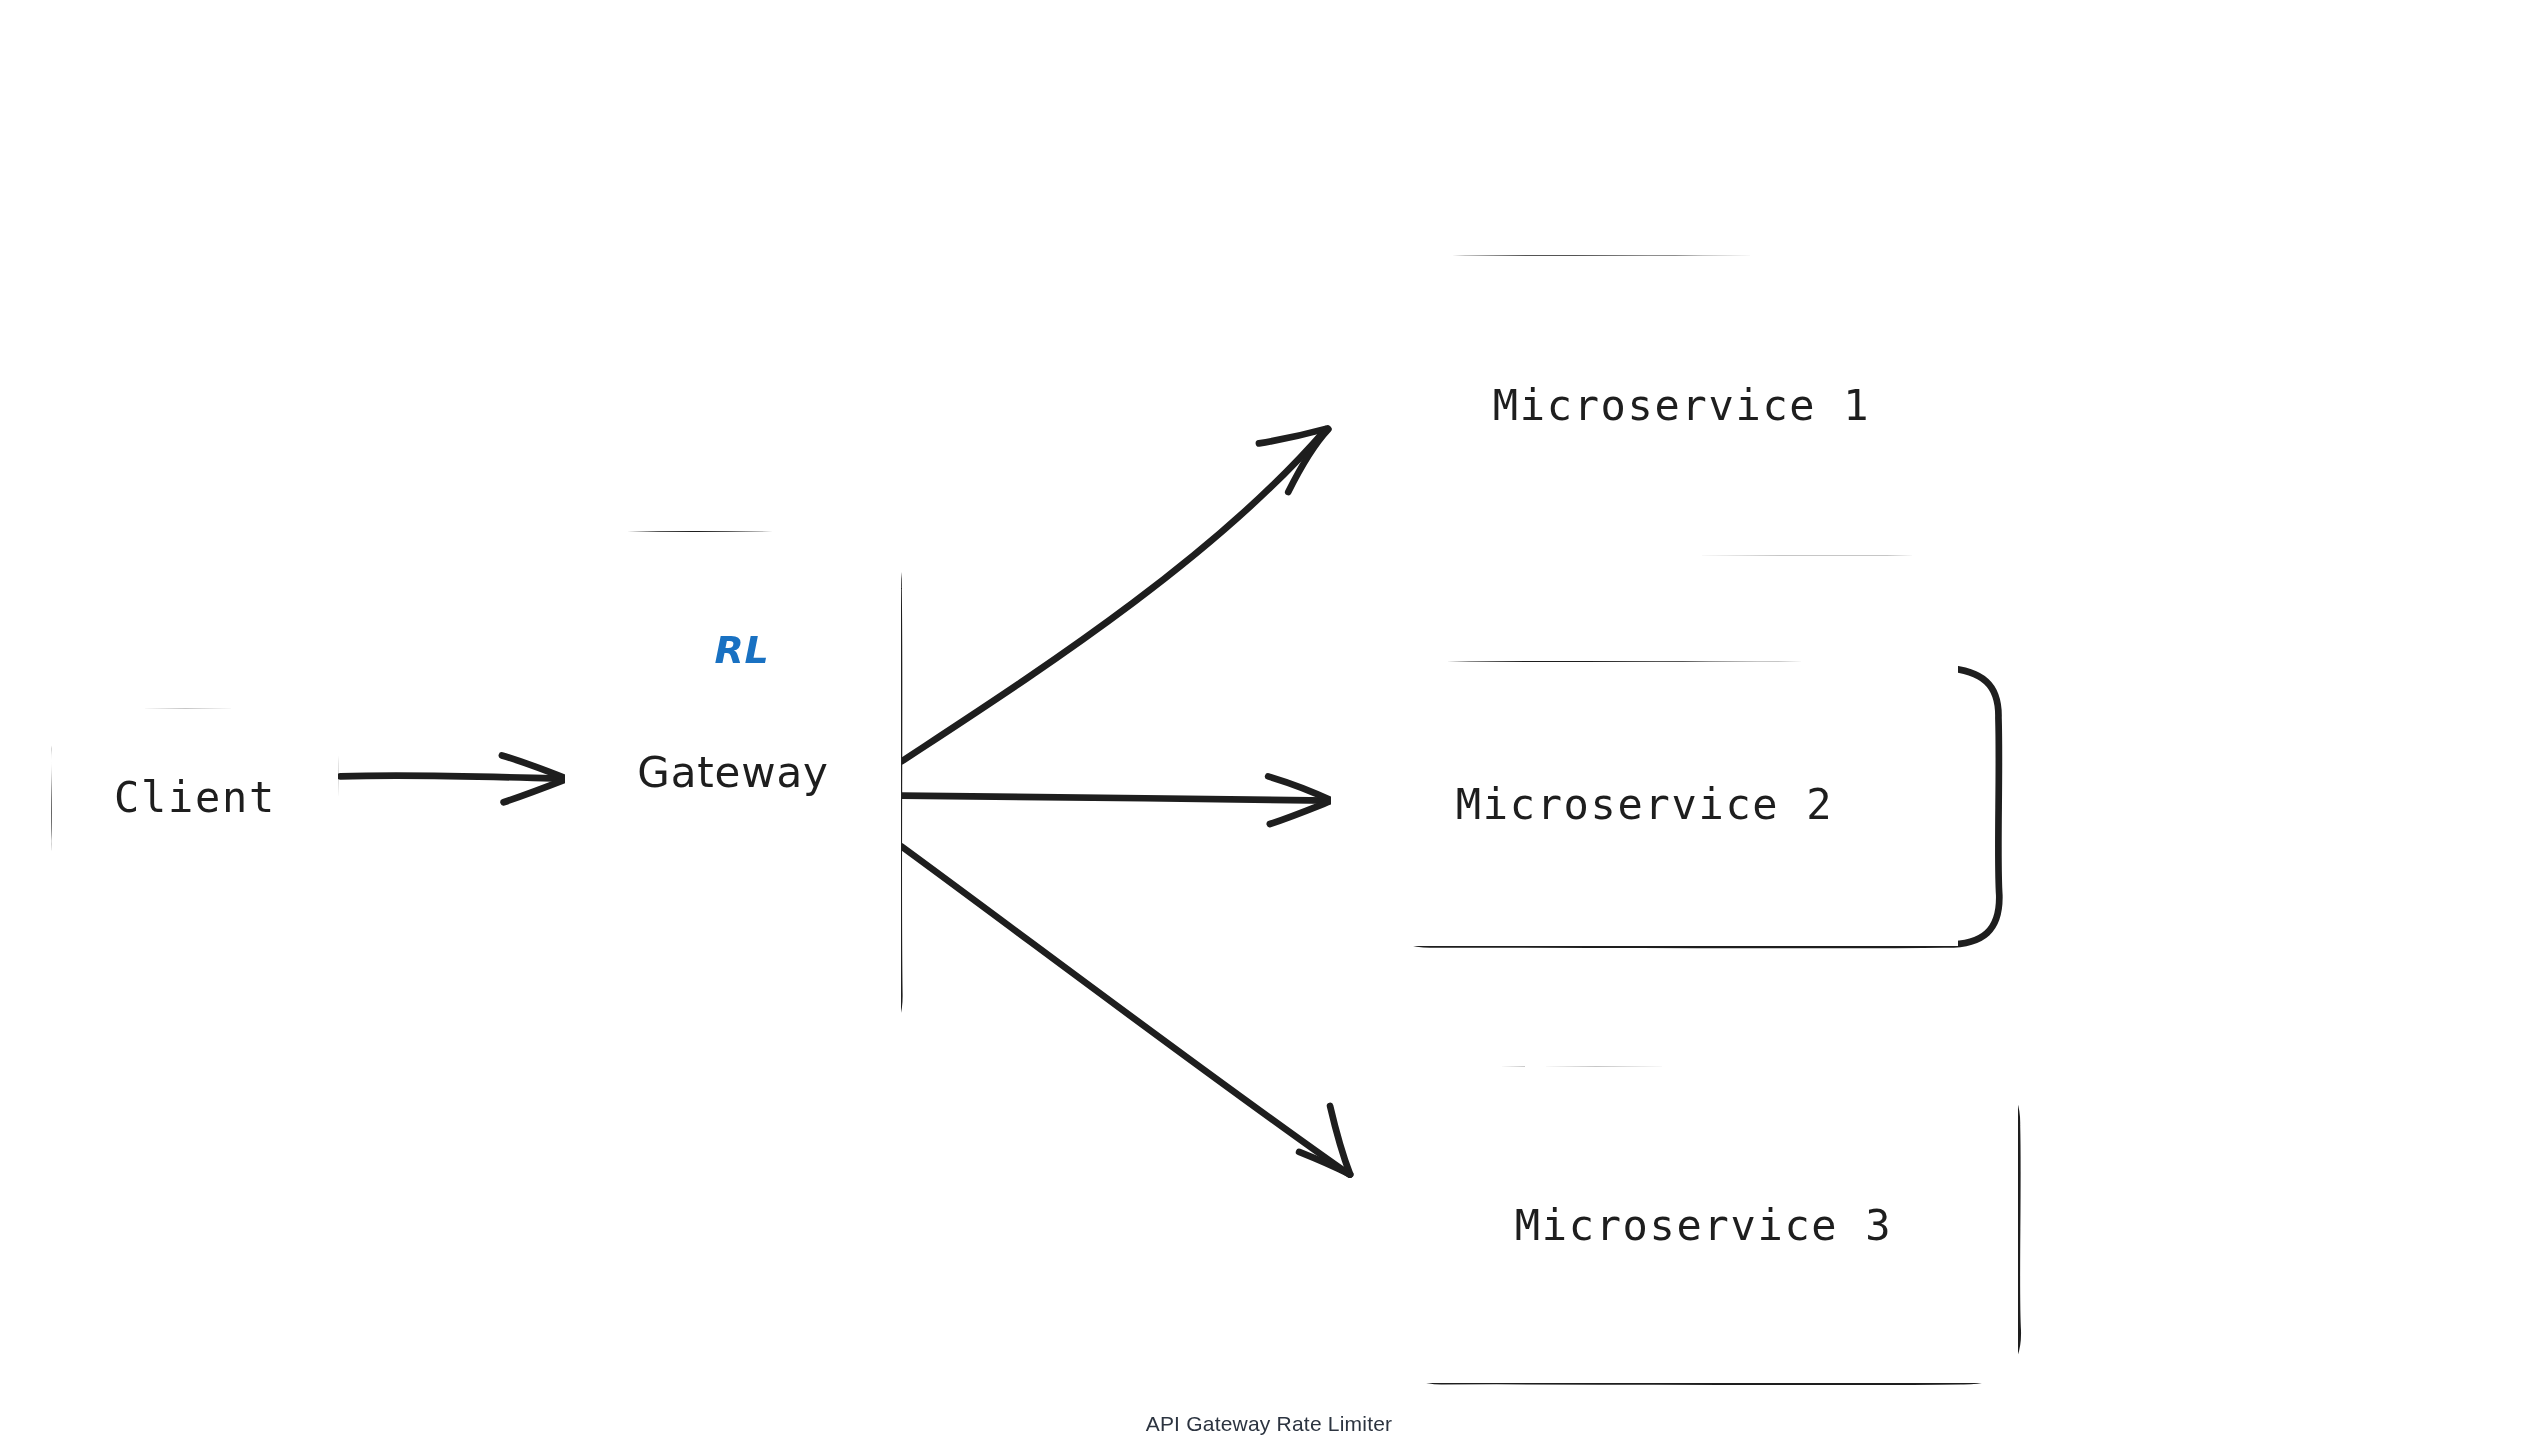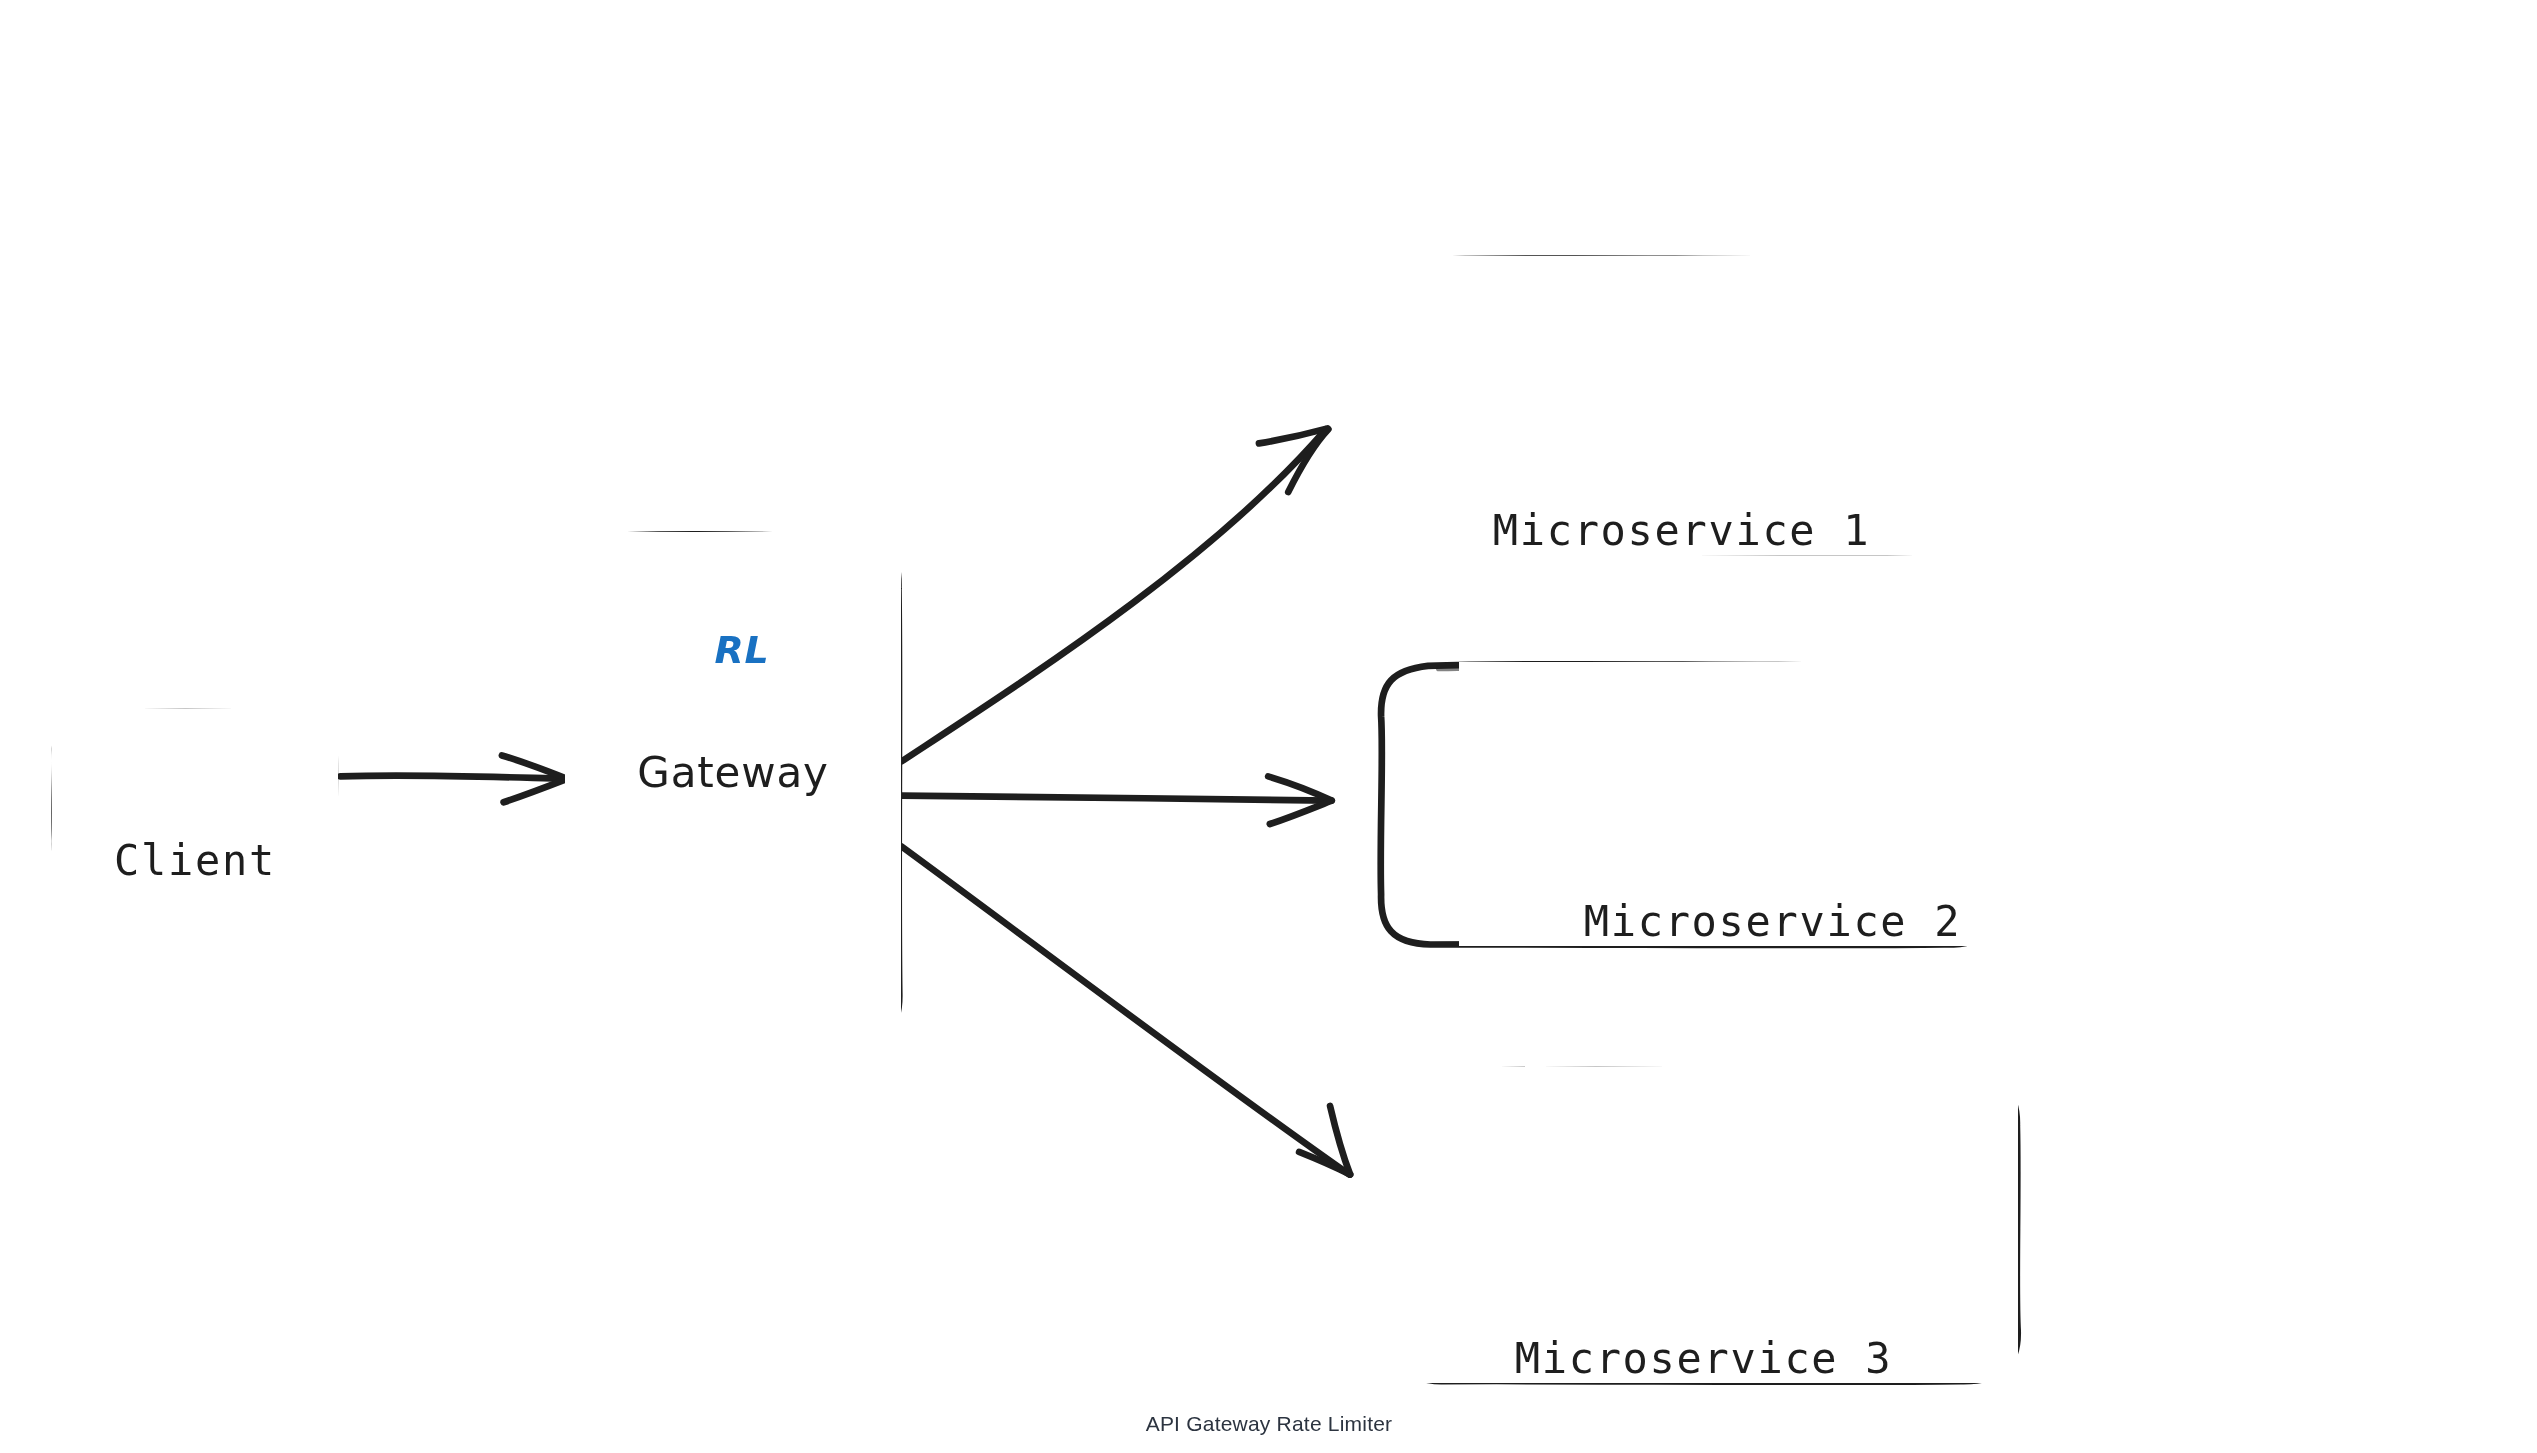--- a/index.html
+++ b/index.html
@@ -23,21 +23,21 @@
     width: 2538px;
     height: 1454px;
   }
 
   
   .node {
     position: absolute;
     box-sizing: border-box;
     background: #ffffff;
     display: flex;
-    align-items: flex-end;
+    align-items: center;
     justify-content: center;
   }
 
   .node-label {
     font-family: "DejaVu Sans Mono", "Liberation Mono", monospace;
     color: #1e1e1e;
     white-space: nowrap;
     letter-spacing: 0.04em;
     position: relative;
     z-index: 4;
@@ -80,21 +80,21 @@
     font-family: "DejaVu Sans", "Liberation Sans", sans-serif;
     font-size: 38px;
     color: #1971c2;
     font-weight: 700;
     font-style: italic;
     letter-spacing: 0.02em;
   }
 
   
   #ms1-node { left: 1368px; top: 256px;  width: 627px; height: 299px; }
-  #ms2-node { left: 1459px; top: 662px;  width: 627px; height: 284px; }
+  #ms2-node { left: 1331px; top: 662px;  width: 627px; height: 284px; }
   #ms3-node { left: 1389px; top: 1067px; width: 629px; height: 316px; }
   #ms1-node .node-label,
   #ms2-node .node-label,
   #ms3-node .node-label { font-size: 42px; }
 
   
   #caption {
     position: absolute;
     left: 0;
     top: 1412px;

